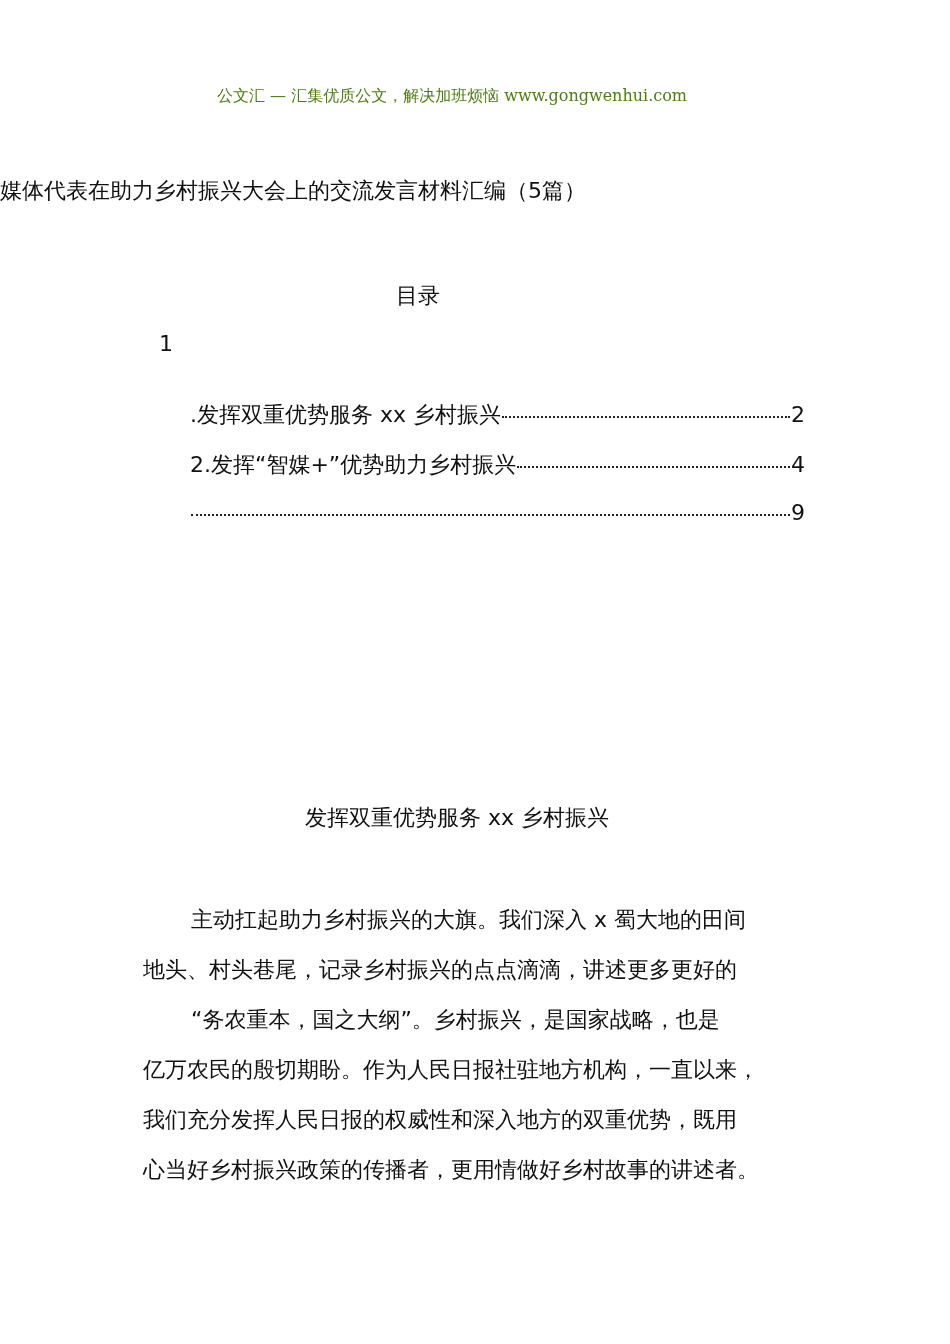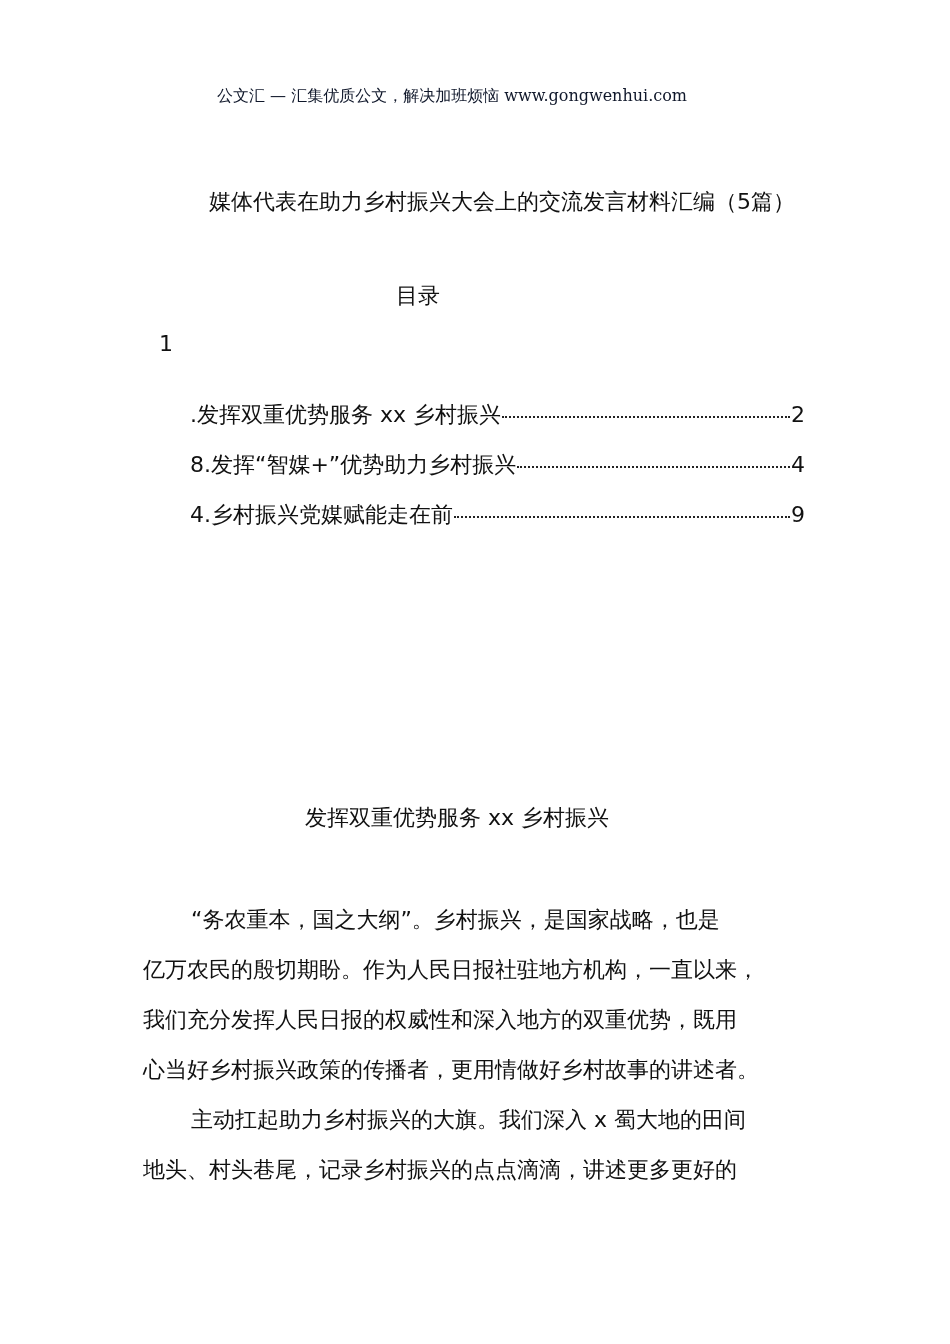--- a/index.html
+++ b/index.html
@@ -16,30 +16,30 @@
       color: #111111;
     }
     .page-header {
       position: absolute;
       top: 86px;
       left: 0;
       width: 904px;
       text-align: center;
       font-family: "DejaVu Serif", "Liberation Serif", serif;
       font-size: 16px;
-      color: #0f172a;
+      color: #4d7c0f;
       letter-spacing: 0px;
       white-space: nowrap;
     }
     .doc-title {
       position: absolute;
-      top: 187px;
+      top: 176px;
       left: 0;
       width: 795px;
-      text-align: right;
+      text-align: left;
       font-size: 22px;
       white-space: nowrap;
     }
     .toc-heading {
       position: absolute;
       top: 281px;
       left: 0;
       width: 836px;
       text-align: center;
       font-size: 22px;
@@ -117,37 +117,36 @@
 
 <div class="toc-number">1</div>
 
 <div class="toc-list">
   <div class="toc-row">
     <span class="toc-label">.发挥双重优势服务 xx 乡村振兴</span>
     <span class="toc-leader"></span>
     <span class="toc-page">2</span>
   </div>
   <div class="toc-row">
-    <span class="toc-label">8.发挥“智媒+”优势助力乡村振兴</span>
+    <span class="toc-label">2.发挥“智媒+”优势助力乡村振兴</span>
     <span class="toc-leader"></span>
     <span class="toc-page">4</span>
   </div>
   <div class="toc-row">
-    <span class="toc-label">4.乡村振兴党媒赋能走在前</span>
     <span class="toc-leader"></span>
     <span class="toc-page">9</span>
   </div>
 </div>
 
 <div class="section-title">发挥双重优势服务 xx 乡村振兴</div>
 
 <div class="body-text">
   <p class="para">
+    <span class="line">主动扛起助力乡村振兴的大旗。我们深入 x 蜀大地的田间</span>
+    <span class="line" style="text-indent:0">地头、村头巷尾，记录乡村振兴的点点滴滴，讲述更多更好的</span>
+  </p>
+  <p class="para">
     <span class="line">“务农重本，国之大纲”。乡村振兴，是国家战略，也是</span>
     <span class="line" style="text-indent:0">亿万农民的殷切期盼。作为人民日报社驻地方机构，一直以来，</span>
     <span class="line" style="text-indent:0">我们充分发挥人民日报的权威性和深入地方的双重优势，既用</span>
     <span class="line" style="text-indent:0">心当好乡村振兴政策的传播者，更用情做好乡村故事的讲述者。</span>
   </p>
-  <p class="para">
-    <span class="line">主动扛起助力乡村振兴的大旗。我们深入 x 蜀大地的田间</span>
-    <span class="line" style="text-indent:0">地头、村头巷尾，记录乡村振兴的点点滴滴，讲述更多更好的</span>
-  </p>
 </div>
 
 </body></html>

